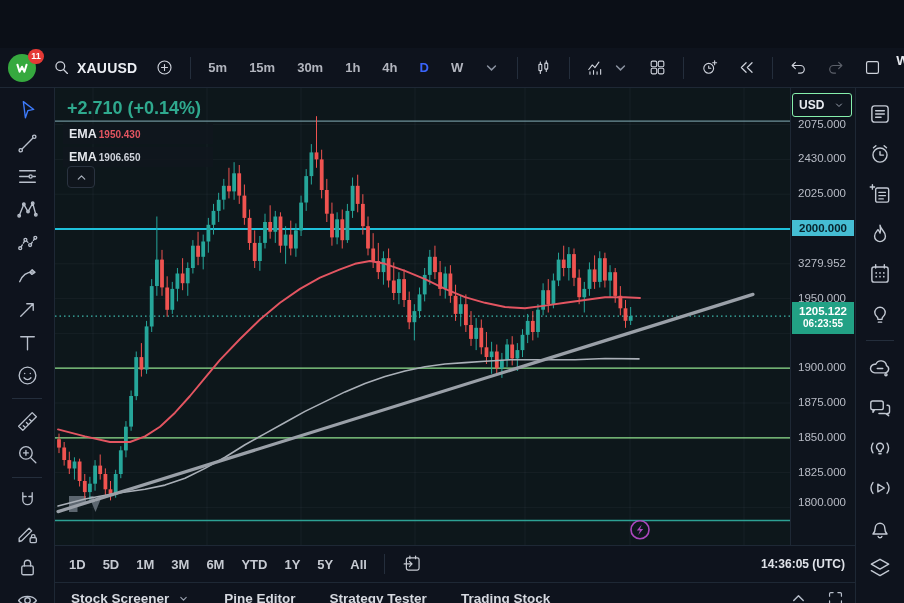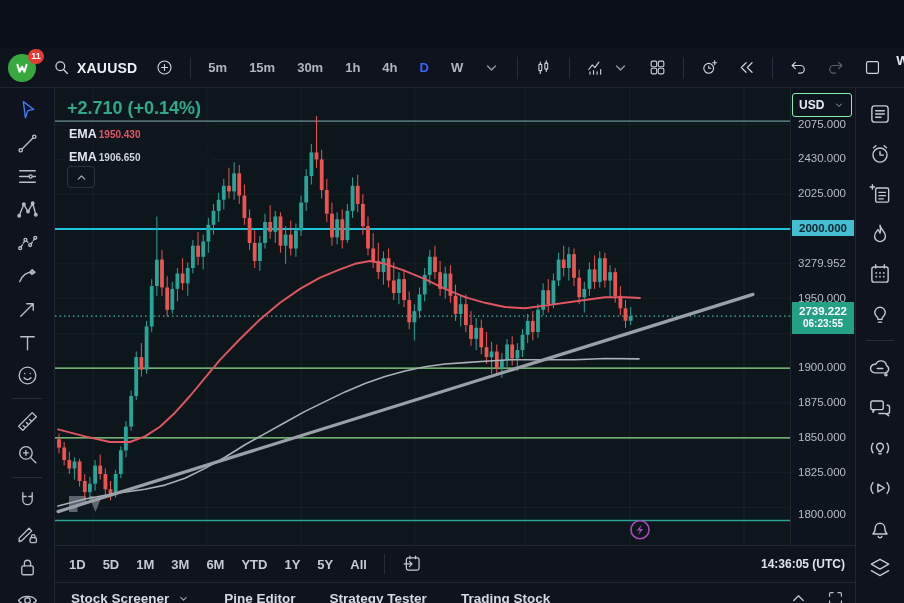--- a/index.html
+++ b/index.html
@@ -598,23 +598,23 @@
           </div>
         <div class="ps-label" style="top: 29.6px;">2075.000</div>
             <div class="ps-label" style="top: 64.4px;">2430.000</div>
             <div class="ps-label" style="top: 99.2px;">2025.000</div>
             <div class="ps-label" style="top: 168.8px;">3279.952</div>
             <div class="ps-label" style="top: 203.6px;">1950.000</div>
             <div class="ps-label" style="top: 273.2px;">1900.000</div>
             <div class="ps-label" style="top: 308px;">1875.000</div>
             <div class="ps-label" style="top: 342.8px;">1850.000</div>
             <div class="ps-label" style="top: 377.6px;">1825.000</div>
-            <div class="ps-label" style="top: 420px; text-align: right;">1800.000</div>
+            <div class="ps-label" style="top: 408px; text-align: right;">1800.000</div>
             <div class="ps-badge level" style="top: 132px;">2000.000</div>
-            <div class="ps-badge current" style="top: 214.111px;"><span>2739.222</span><span class="cd">06:23:55</span></div>
+            <div class="ps-badge current" style="top: 214.111px;"><span>1205.122</span><span class="cd">06:23:55</span></div>
           </div>
       </div>
 
 
       <div class="range-row">
         <span id="range-buttons" style="display:flex;gap:17px;">
             <span class="range-btn">1D</span>
             <span class="range-btn">5D</span>
             <span class="range-btn">1M</span>
             <span class="range-btn">3M</span>

